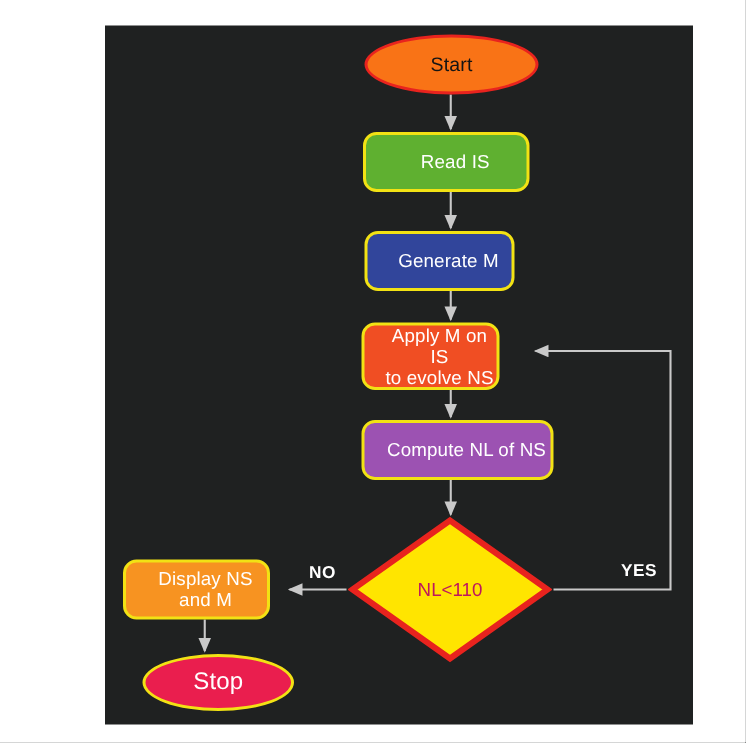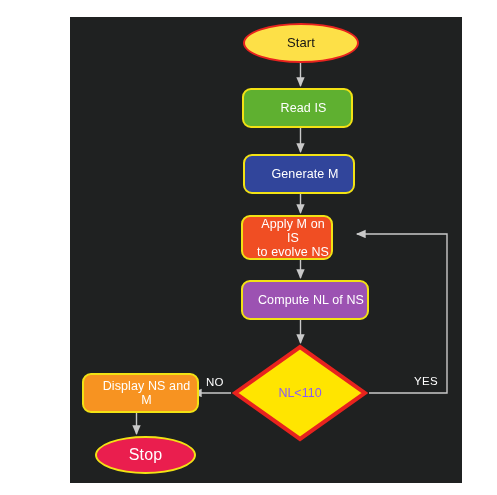--- a/index.html
+++ b/index.html
@@ -52,42 +52,42 @@
     border-radius: 9px;
     padding-left: 12px;
   }
 
   
   #node-start {
     left: 243px;
     top: 23px;
     width: 116px;
     height: 40px;
-    background: #fde047;
+    background: #f97316;
     border: 2.5px solid #e8231e;
     color: #141414;
     font-size: 13px;
   }
 
   
   #node-read-is {
     left: 242px;
     top: 88px;
     width: 111px;
     height: 40px;
     background: #5fb030;
     border: 2.5px solid #f2e214;
     color: #ffffff;
   }
 
   
   #node-generate-m {
     left: 243px;
     top: 154px;
-    width: 112px;
+    width: 100px;
     height: 40px;
     background: #31459b;
     border: 2.5px solid #f2e214;
     color: #ffffff;
   }
 
   
   #node-apply-m {
     left: 241px;
     top: 215px;
@@ -106,21 +106,21 @@
     height: 40px;
     background: #9c52b2;
     border: 2.5px solid #f2e214;
     color: #ffffff;
   }
 
   
   #node-display {
     left: 82px;
     top: 373px;
-    width: 117px;
+    width: 98px;
     height: 40px;
     background: #f79321;
     border: 2.5px solid #f2e214;
     color: #ffffff;
   }
 
   
   #node-stop {
     left: 95px;
     top: 436px;
@@ -148,39 +148,39 @@
   }
   #node-decision-label {
     position: absolute;
     left: 0;
     top: 0;
     width: 136px;
     height: 98px;
     display: flex;
     align-items: center;
     justify-content: center;
-    color: #8b5cf6;
+    color: #be185d;
     font-size: 12.5px;
   }
 
   
   #connectors {
     position: absolute;
     left: 0;
     top: 0;
     width: 497px;
     height: 495px;
     z-index: 2;
   }
 
   .edge-label {
     position: absolute;
     color: #ffffff;
     font-size: 11.5px;
-    font-weight: normal;
+    font-weight: bold;
     letter-spacing: 0.3px;
     z-index: 5;
   }
   #label-no { left: 206px; top: 376px; }
   #label-yes { left: 414px; top: 375px; }
 </style>
 </head>
 <body>
 
 <div id="canvas">

